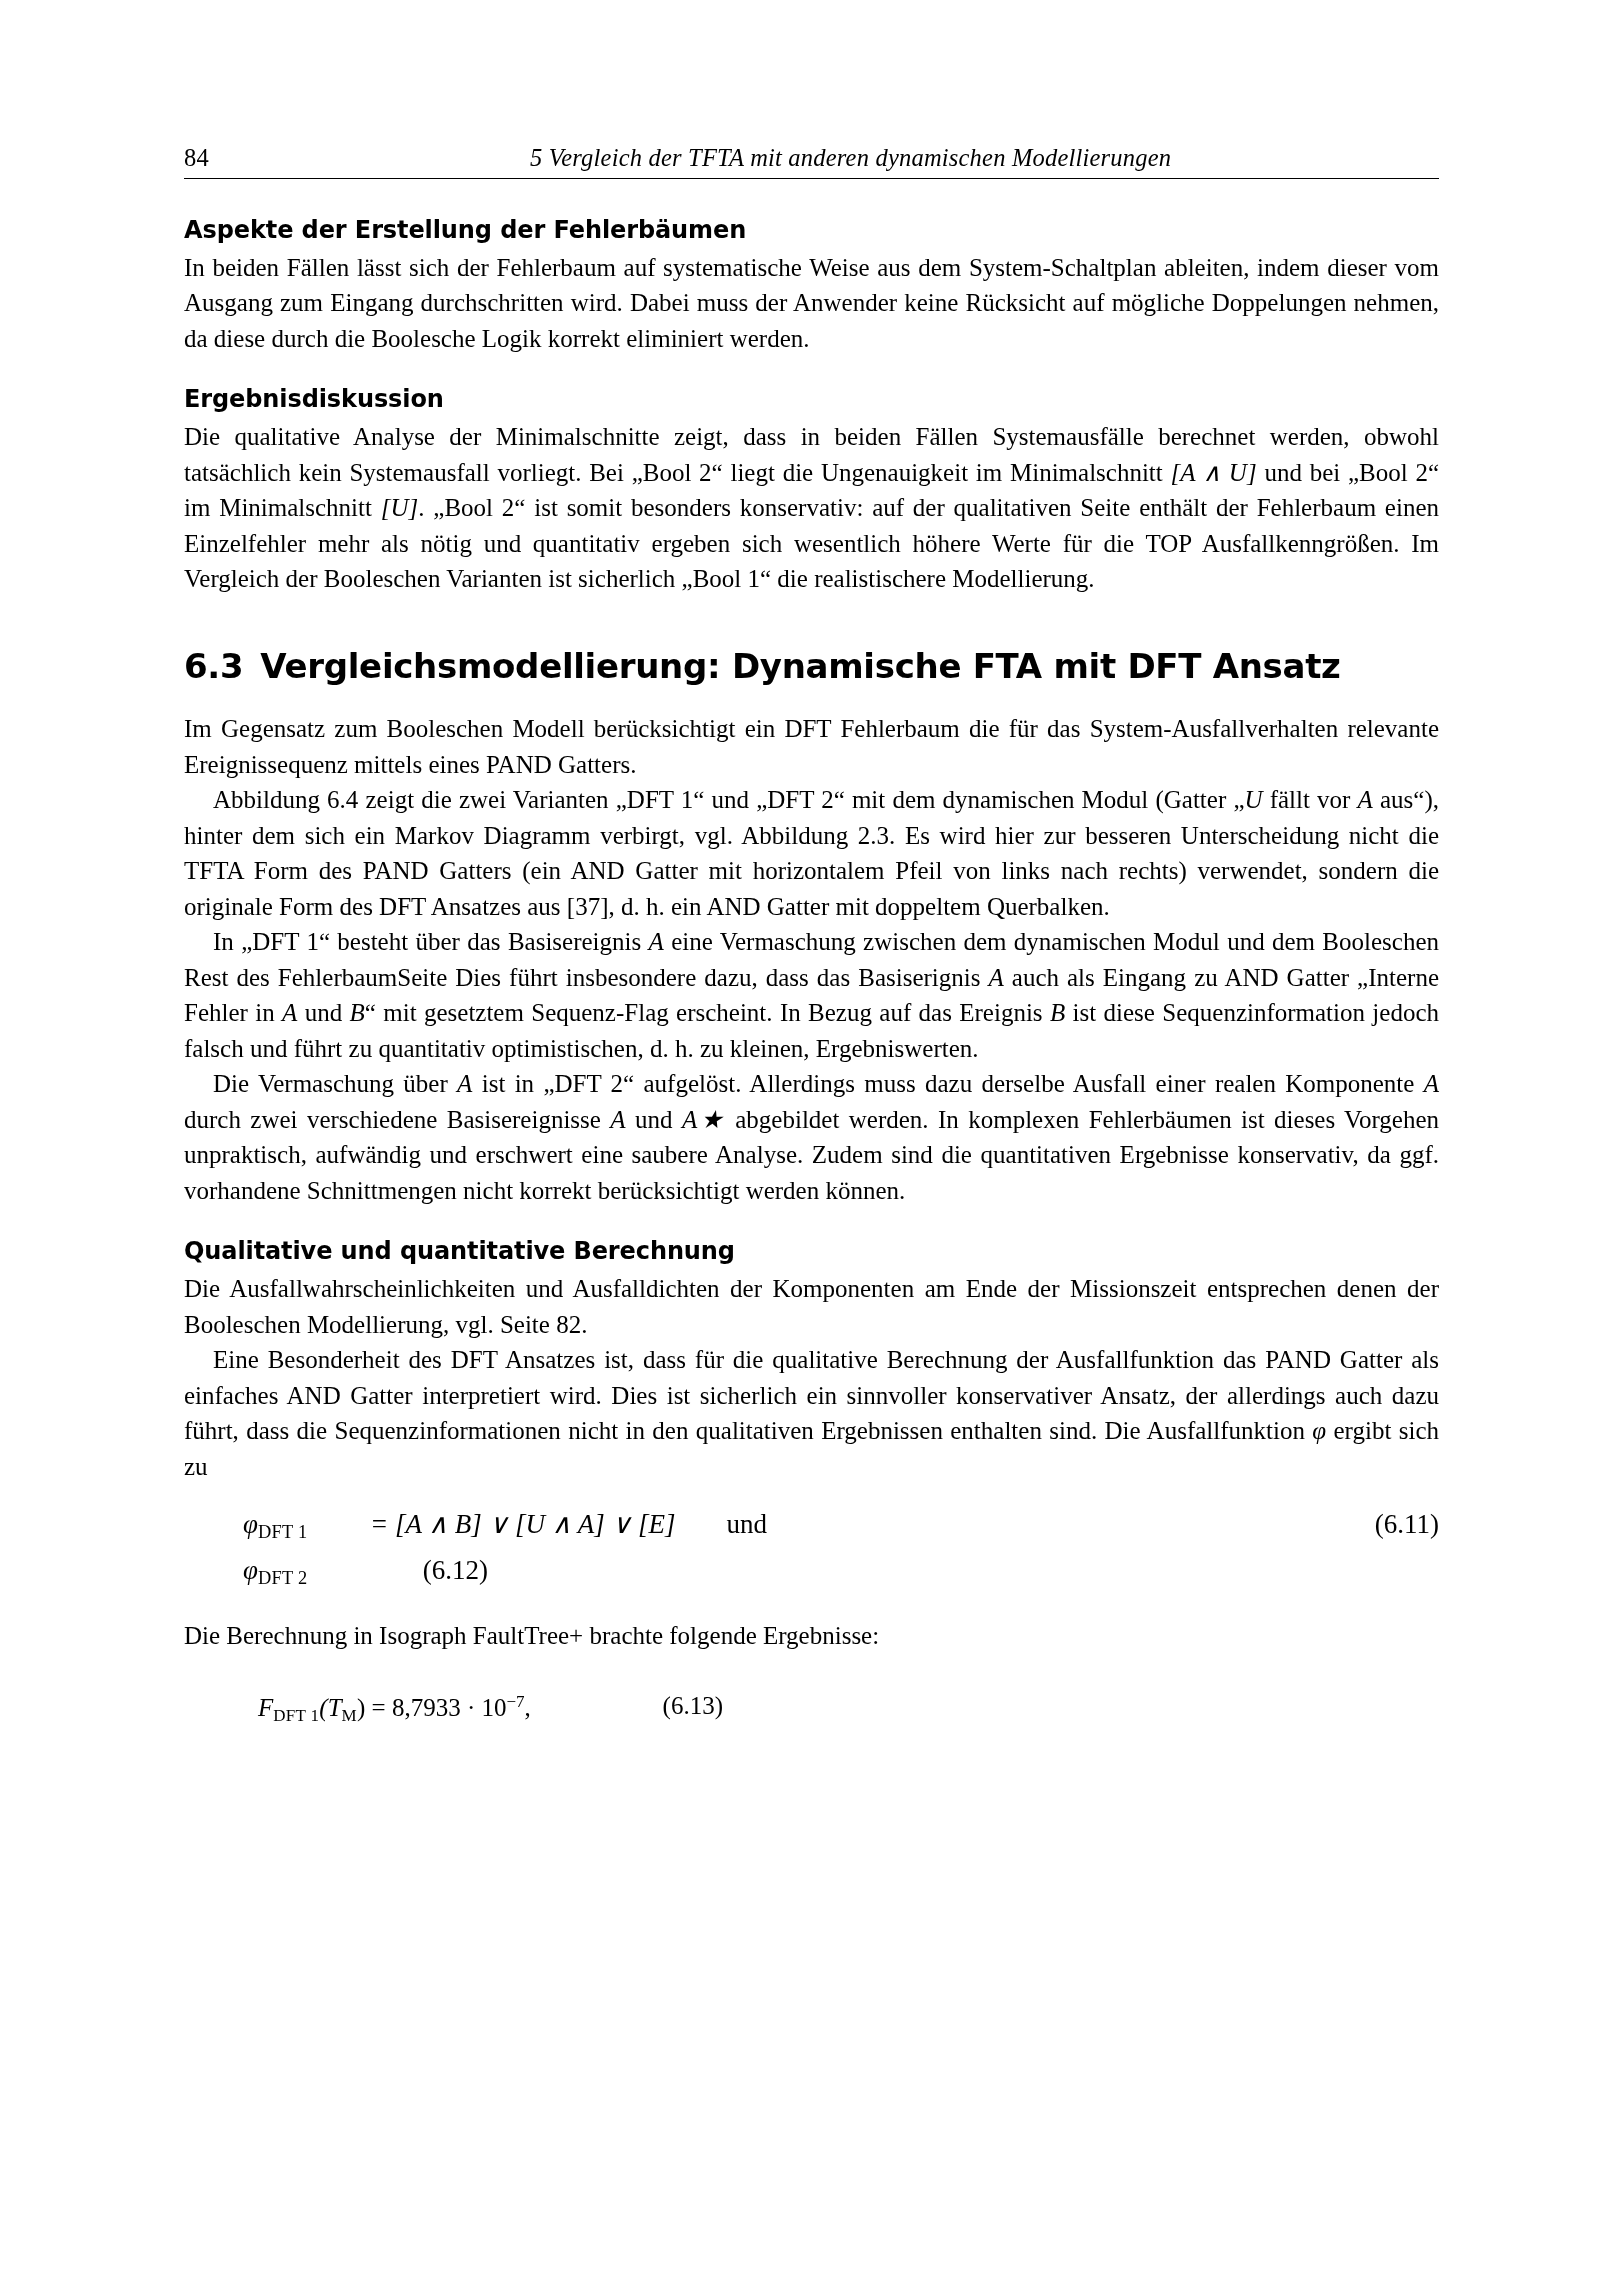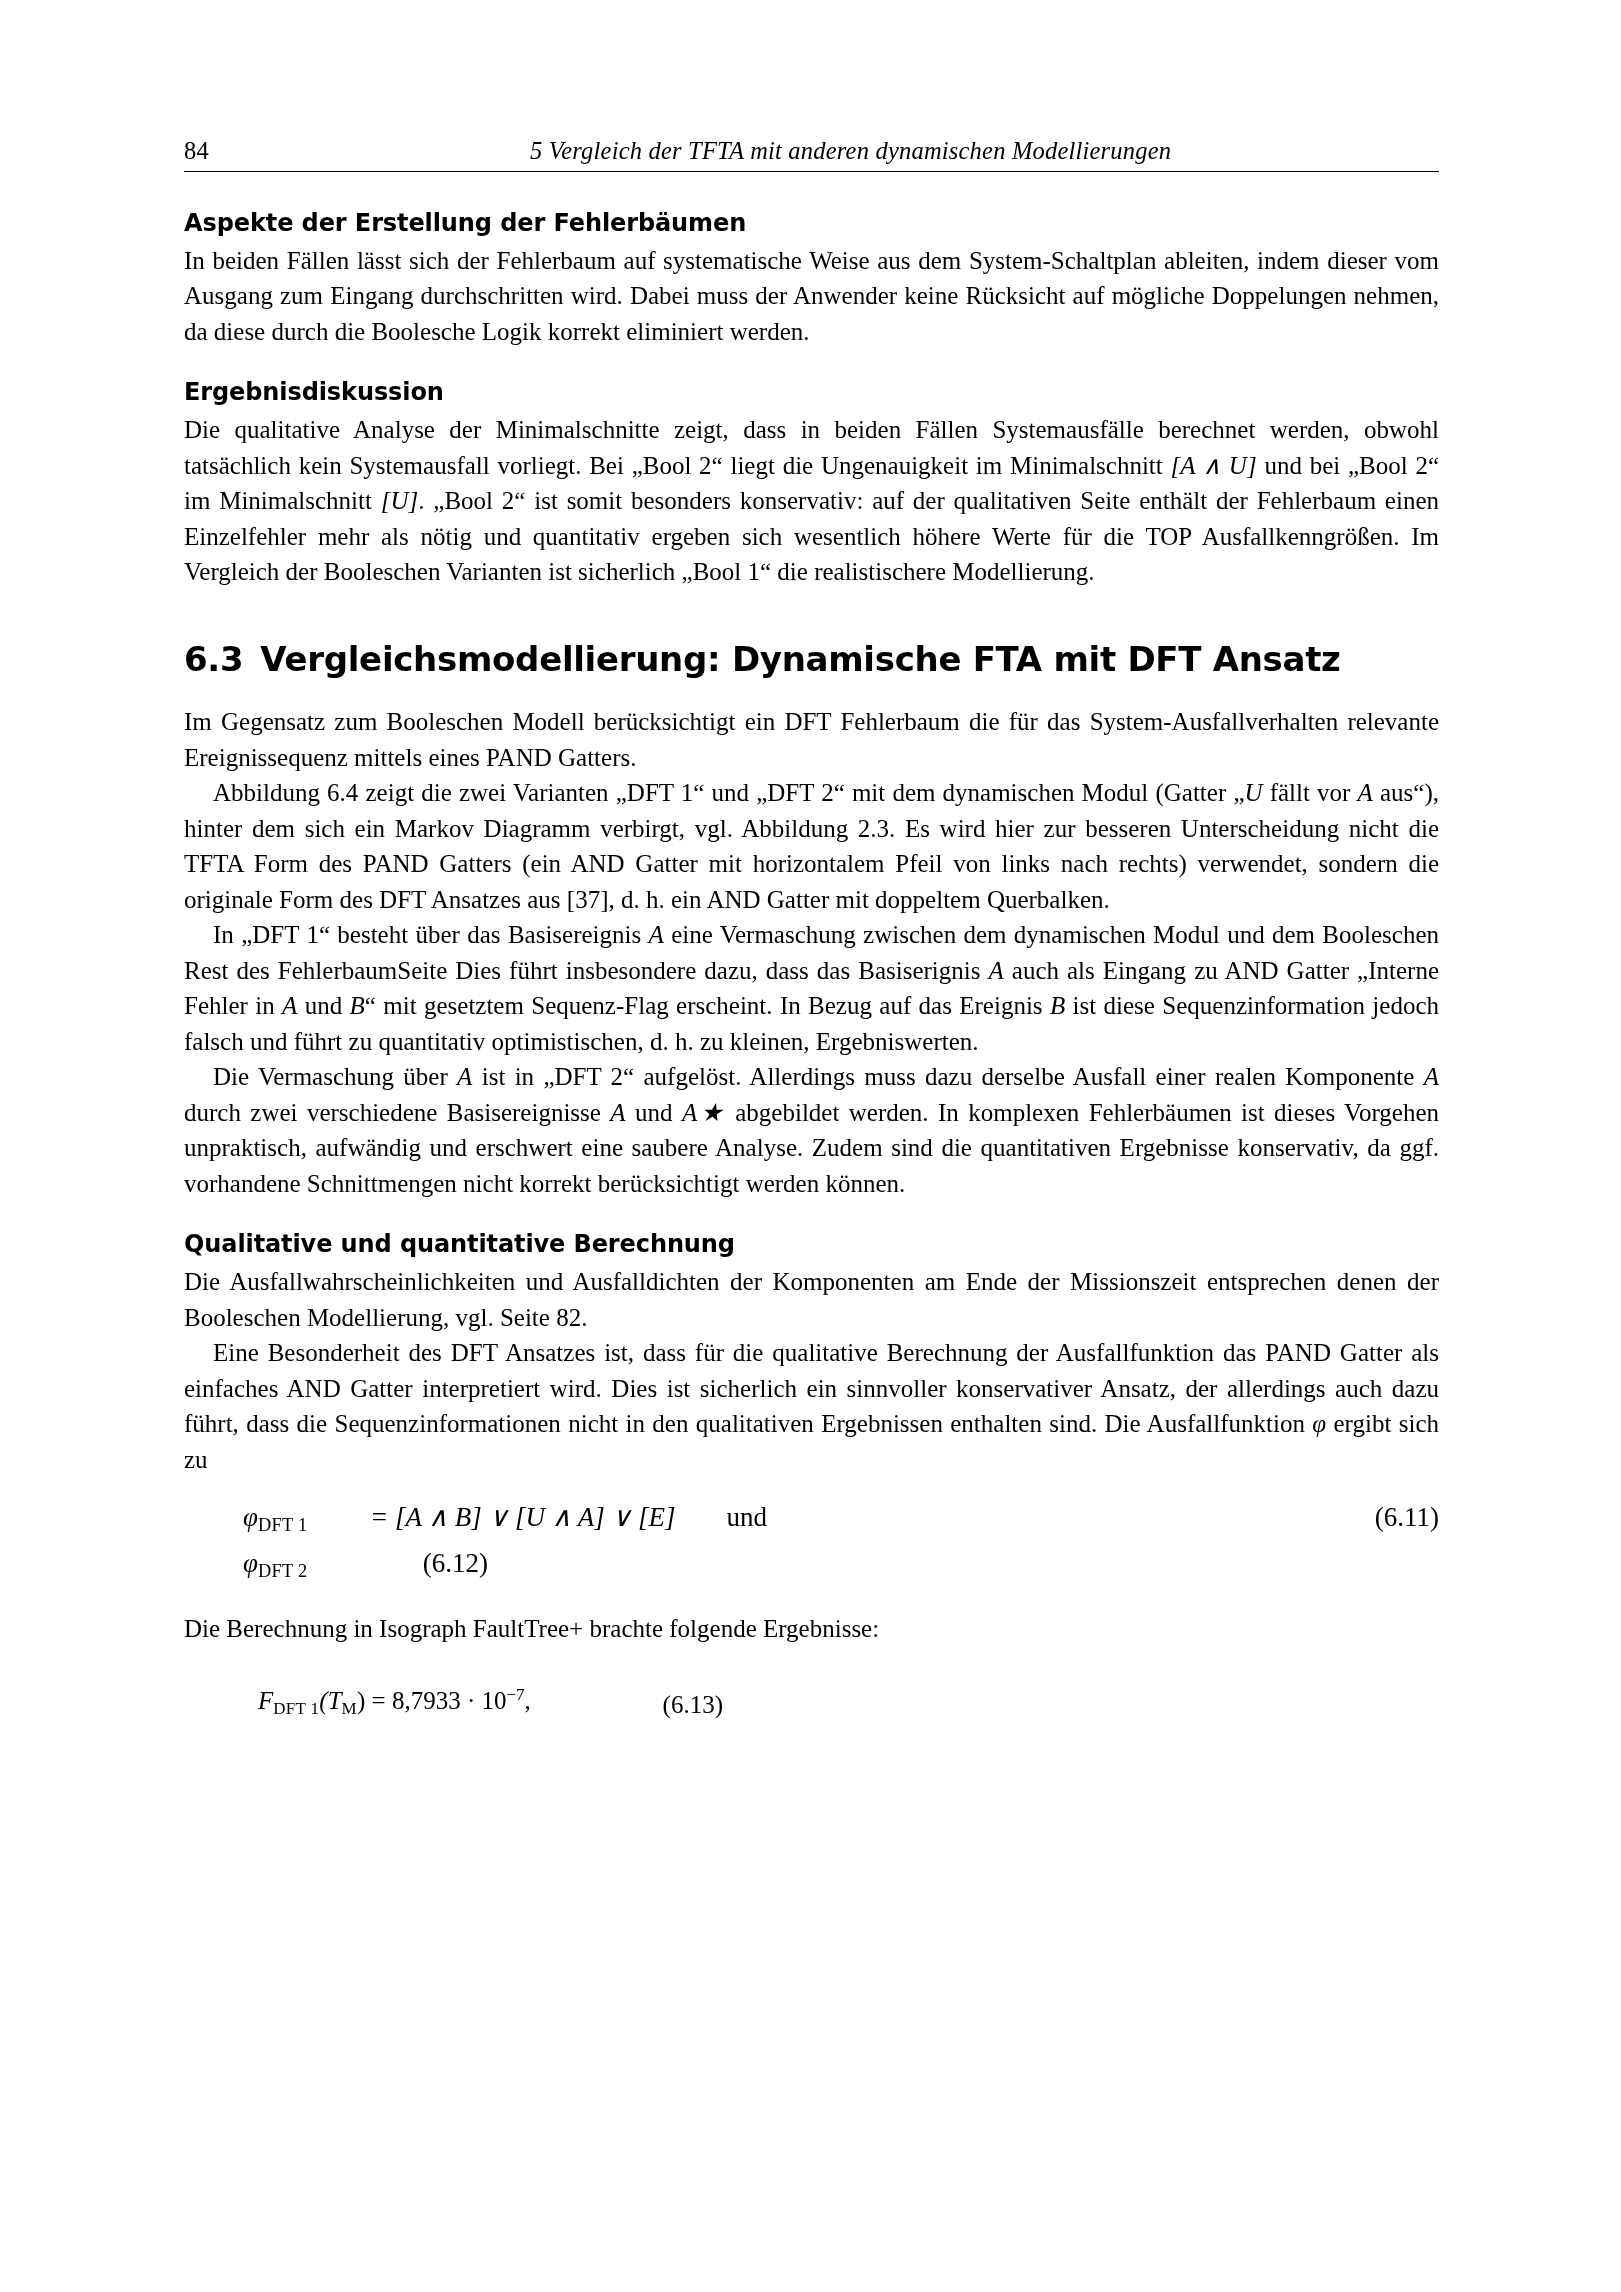--- a/index.html
+++ b/index.html
@@ -12,21 +12,21 @@
     height: 2293px;
     position: relative;
     background: #ffffff;
     font-family: "Liberation Serif", serif;
     color: #000000;
     box-sizing: border-box;
   }
   .content {
     position: absolute;
     left: 184px;
-    top: 137px;
+    top: 144px;
     width: 1255px;
   }
 
   
   .runhead {
     display: flex;
     align-items: baseline;
     font-size: 24.5px;
     letter-spacing: 0.2px;
   }
@@ -128,21 +128,21 @@
     vertical-align: -0.48em;
     text-align: center;
     font-size: 0.62em;
     line-height: 1.0;
   }
   .frac .n { display: block; border-bottom: 1.2px solid #000; padding: 0 1px; }
   .frac .d { display: block; padding: 0 1px; }
 
   .eqline2 {
     display: flex;
-    align-items: flex-end;
+    align-items: flex-start;
     margin-top: 39px;
     font-size: 25px;
   }
   .eqline2 .c1 { width: 421px; flex: none; padding-left: 74px; box-sizing: border-box; white-space: nowrap;}
   .eqline2 .c2 { flex: 1; white-space: nowrap; }
   .eqline2 .tag { width: 118px; flex: none; text-align: right; }
 </style>
 </head>
 <body>
 

